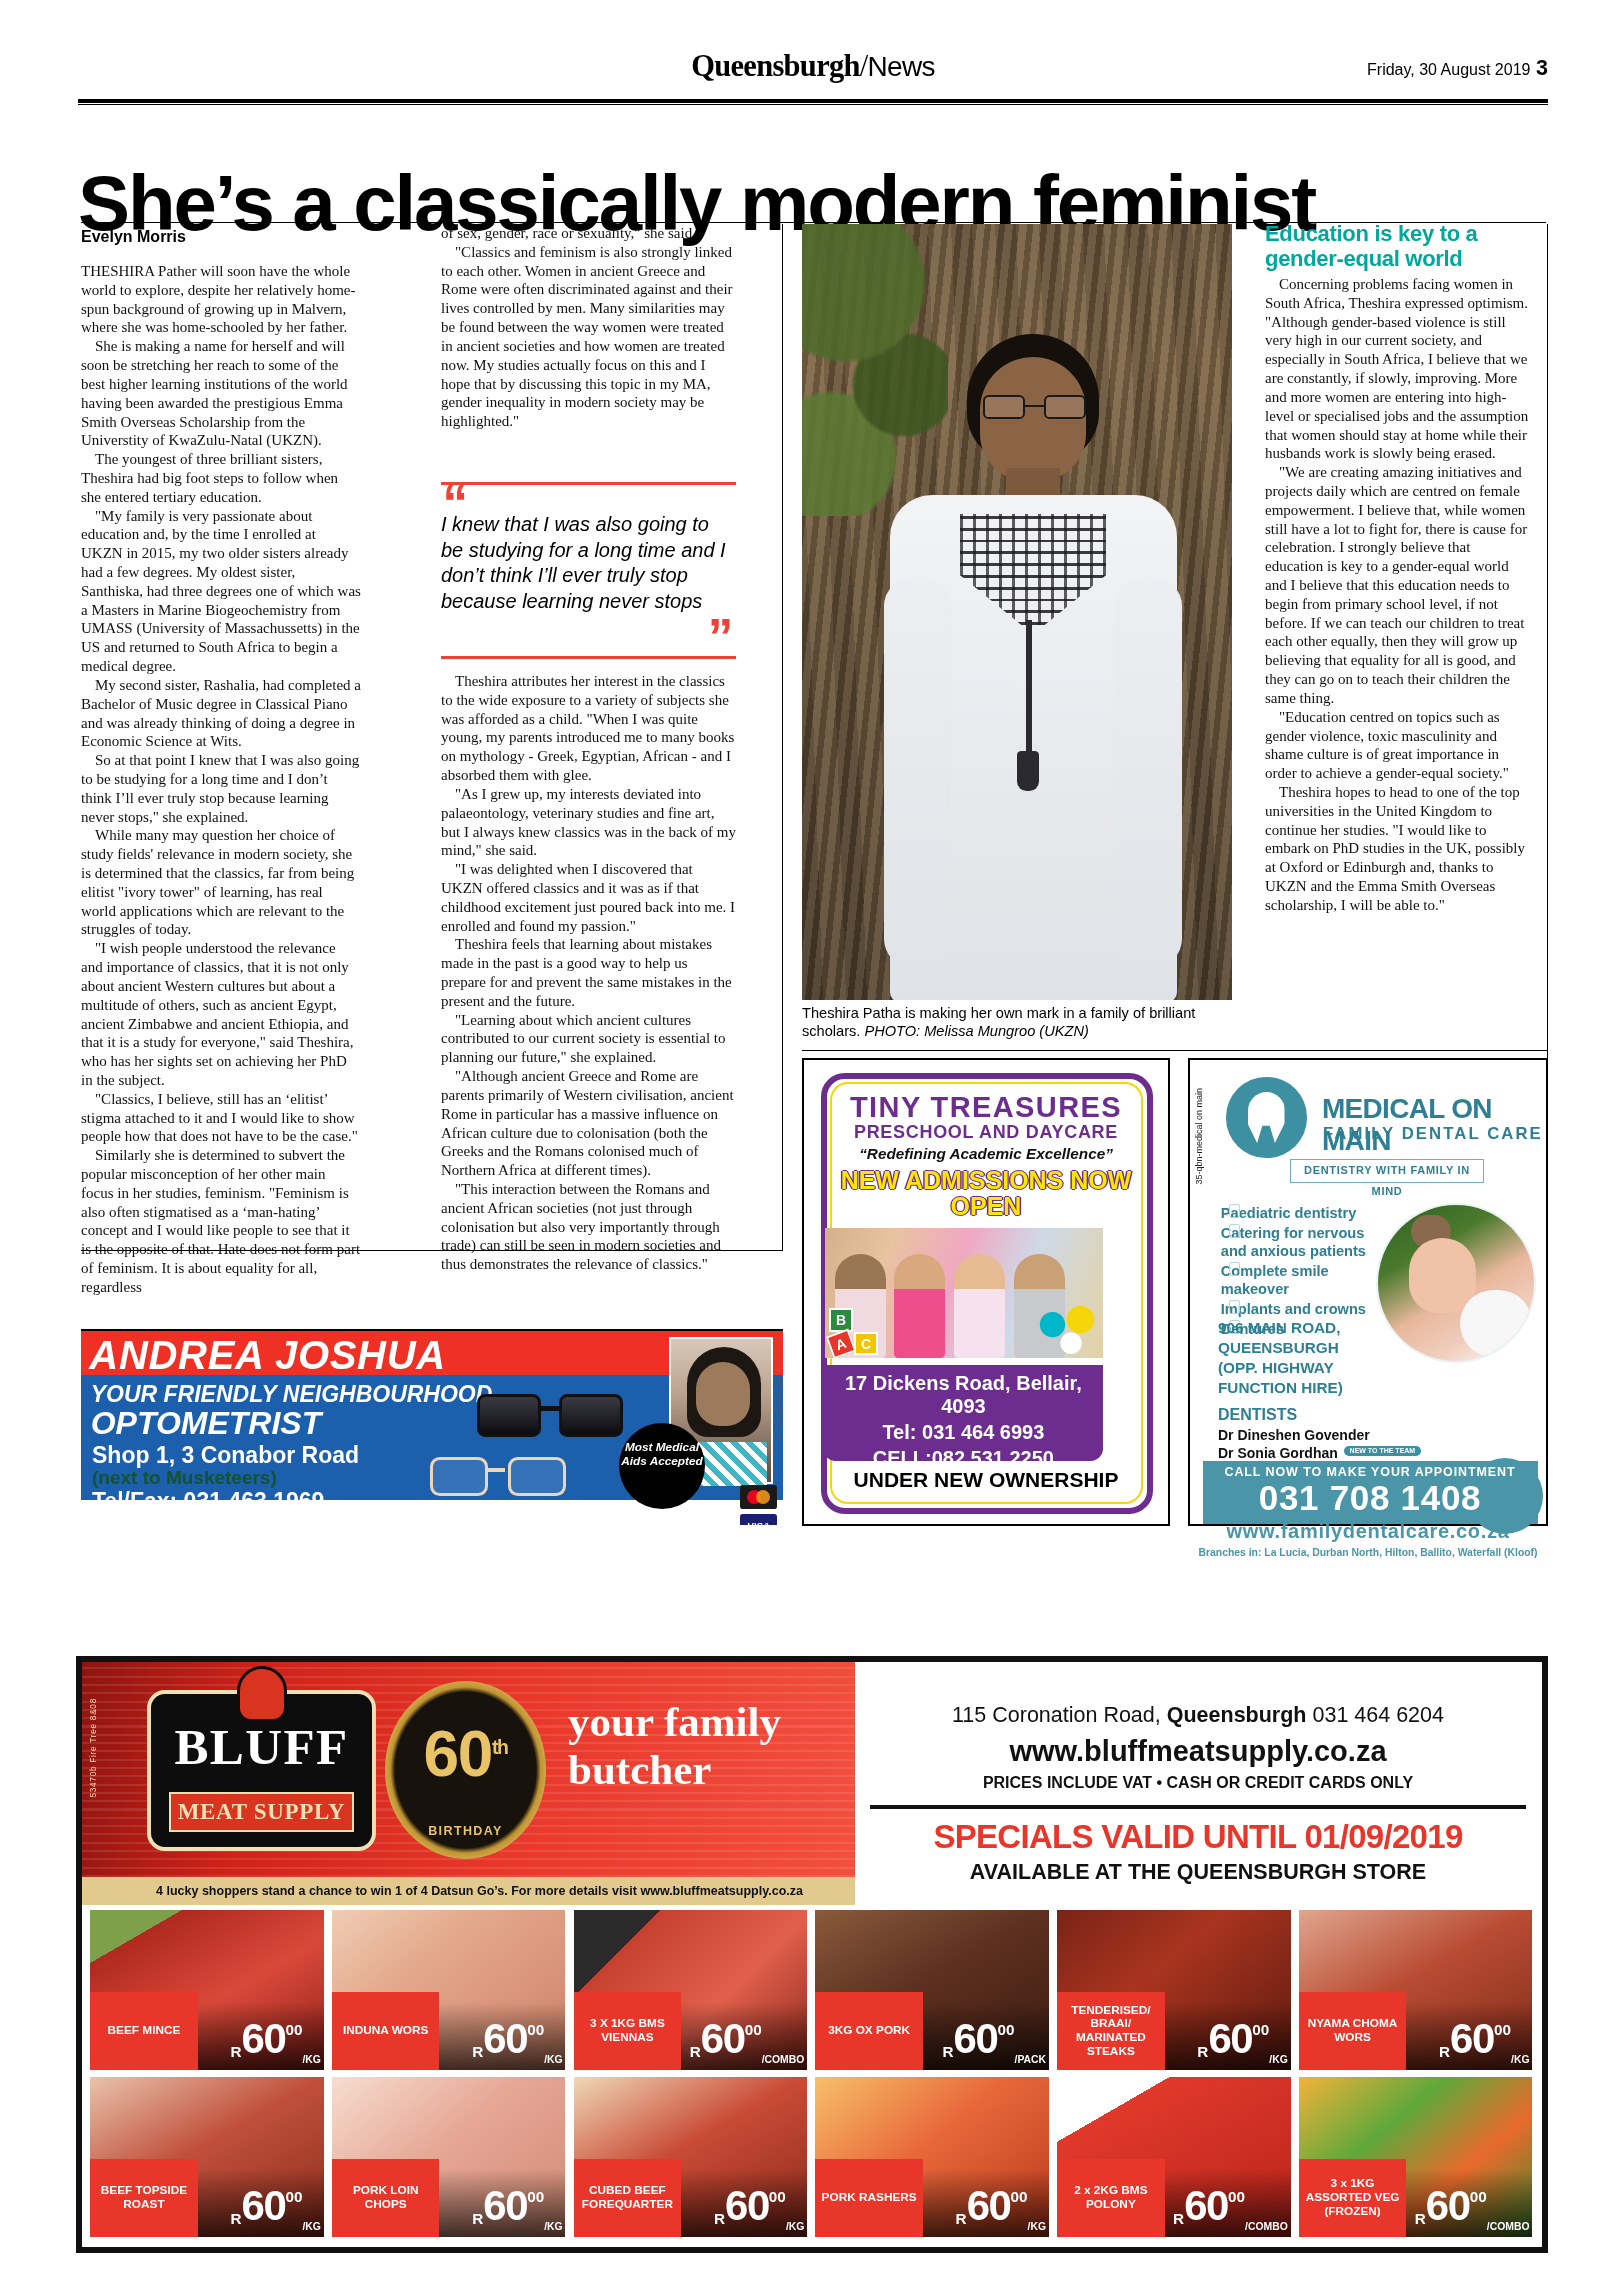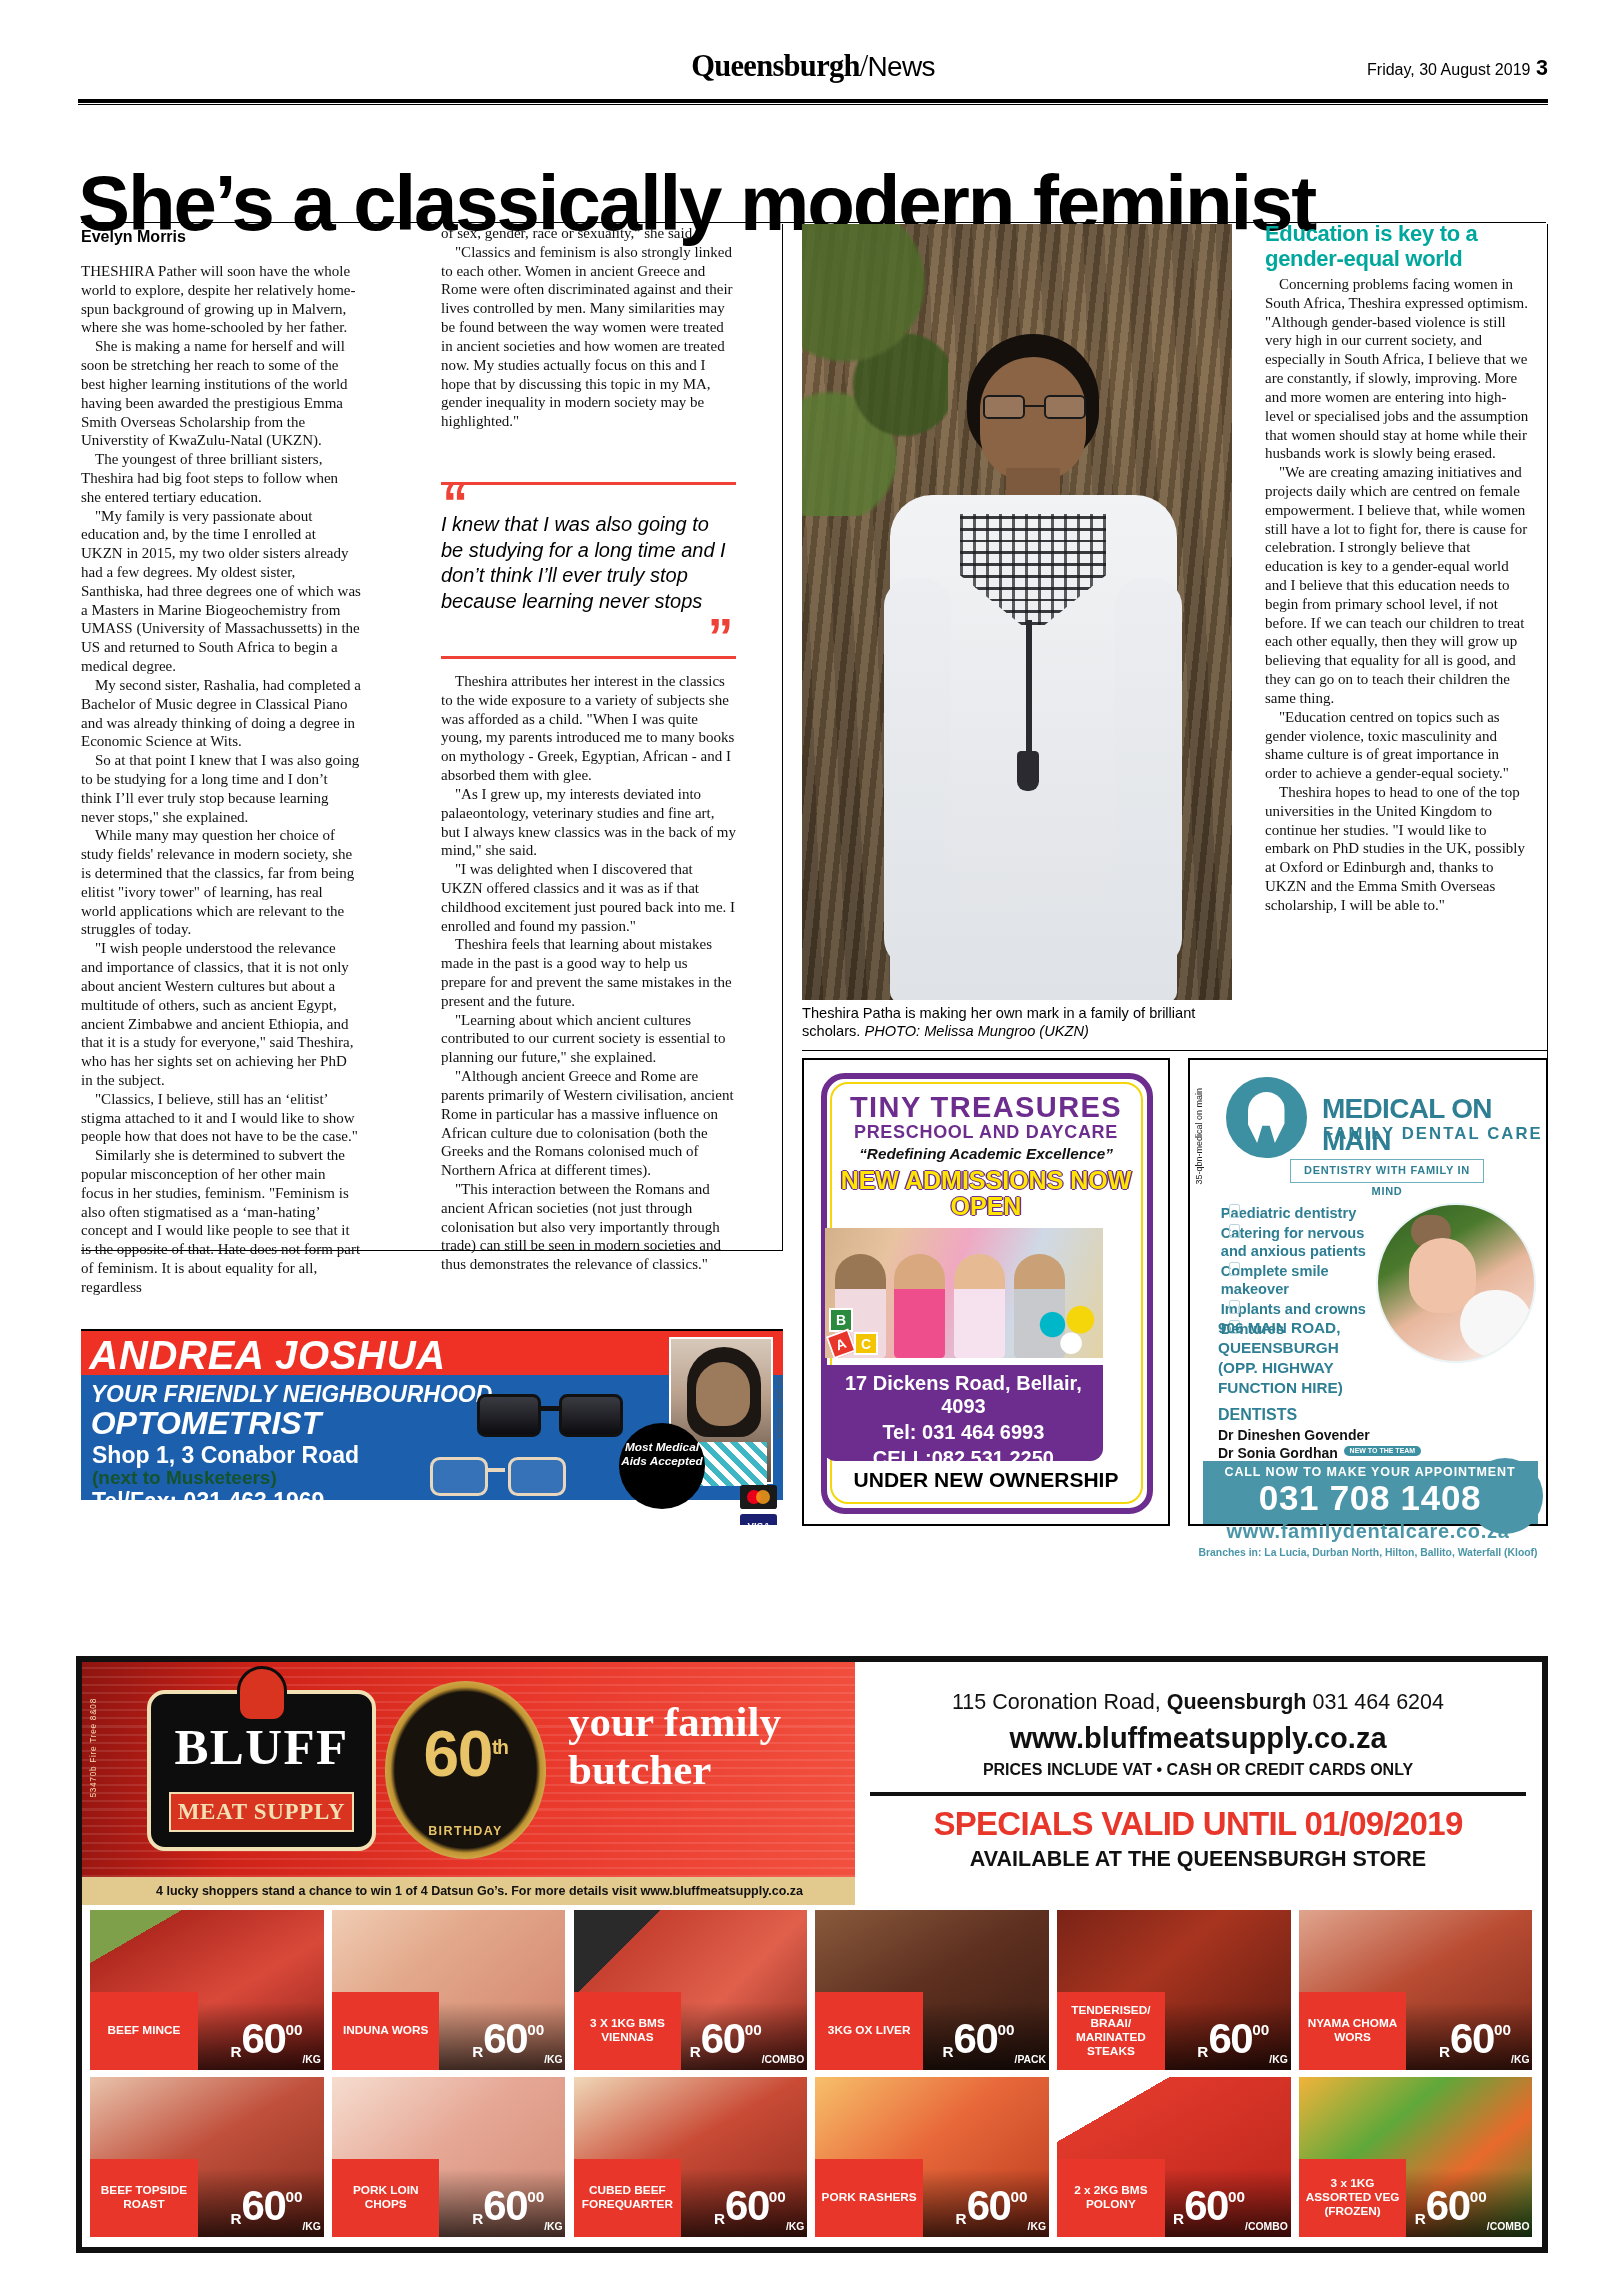--- a/index.html
+++ b/index.html
@@ -315,21 +315,21 @@
     font-family:"Liberation Sans", sans-serif; font-weight:bold; font-size:64px;
     color:#e8c367; letter-spacing:-1.4px; }
   .bl-60 .th { font-size:19.4px; vertical-align:super; }
   .bl-60 .bd { position:absolute; left:0; right:0; bottom:21px; text-align:center;
     font-family:"Liberation Sans", sans-serif; font-weight:bold; font-size:12.5px; color:#e8c367; letter-spacing:1.4px; }
   .bl-family { position:absolute; left:486px; top:36px; width:278px; z-index:3;
     font-family:"Liberation Serif", serif; font-weight:bold; font-size:43px; color:#fff; line-height:1.12; }
   .bl-ribbon { position:absolute; left:0; top:215px; width:773px; height:28px; background:#e2c98e; }
   .bl-ribbon span { display:block; text-align:center; line-height:28px; color:#111;
     font-family:"Liberation Sans", sans-serif; font-weight:bold; font-size:12.5px;margin-left:22px; }
-  .bl-right { position:absolute; left:773px; top:0; width:686px; height:243px; background:#fff; }
+  .bl-right { position:absolute; left:773px; top:13px; width:686px; height:243px; background:#fff; }
   .bl-addr { position:absolute; left:0; right:0; top:28px; text-align:center; color:#111;
     font-family:"Liberation Sans", sans-serif; font-size:21.5px; }
   .bl-addr b { font-weight:bold; }
   .bl-web { position:absolute; left:0; right:0; top:60px; text-align:center; color:#111;
     font-family:"Liberation Sans", sans-serif; font-weight:bold; font-size:29px; }
   .bl-vat { position:absolute; left:0; right:0; top:99px; text-align:center; color:#111;
     font-family:"Liberation Sans", sans-serif; font-weight:bold; font-size:16px; }
   .bl-hr { position:absolute; left:15.3px; right:15.3px; top:130px; height:3.5px; background:#111; }
   .bl-specials { position:absolute; left:0; right:0; top:143px; text-align:center; color:#e8372a;
     font-family:"Liberation Sans", sans-serif; font-weight:bold; font-size:33px; letter-spacing:-0.7px; }
@@ -587,21 +587,21 @@
           </div>
           <div class="bl-cell">
             <div class="img" style="background: linear-gradient(135deg, rgb(42, 42, 42) 0px, rgb(42, 42, 42) 22%, rgb(198, 64, 47) 22%, rgb(224, 96, 76) 60%, rgb(143, 42, 30) 100%);"></div>
             <div class="shade"></div>
             <div class="lbl">3 X 1KG BMS VIENNAS</div>
             <div class="price"><span class="r">R</span><span class="n">60</span><span class="c">00</span><span class="u">/COMBO</span></div>
           </div>
           <div class="bl-cell">
             <div class="img" style="background: linear-gradient(150deg, rgb(138, 90, 60) 0%, rgb(94, 48, 32) 45%, rgb(58, 28, 18) 100%);"></div>
             <div class="shade"></div>
-            <div class="lbl">3KG OX LIVER</div>
+            <div class="lbl">3KG OX PORK</div>
             <div class="price"><span class="r">R</span><span class="n">60</span><span class="c">00</span><span class="u">/PACK</span></div>
           </div>
           <div class="bl-cell">
             <div class="img" style="background: linear-gradient(140deg, rgb(122, 35, 23) 0%, rgb(168, 52, 31) 40%, rgb(92, 26, 16) 100%);"></div>
             <div class="shade"></div>
             <div class="lbl">TENDERISED/ BRAAI/ MARINATED STEAKS</div>
             <div class="price"><span class="r">R</span><span class="n">60</span><span class="c">00</span><span class="u">/KG</span></div>
           </div>
           <div class="bl-cell">
             <div class="img" style="background: linear-gradient(150deg, rgb(224, 165, 142) 0%, rgb(185, 76, 51) 45%, rgb(125, 42, 26) 100%);"></div>

